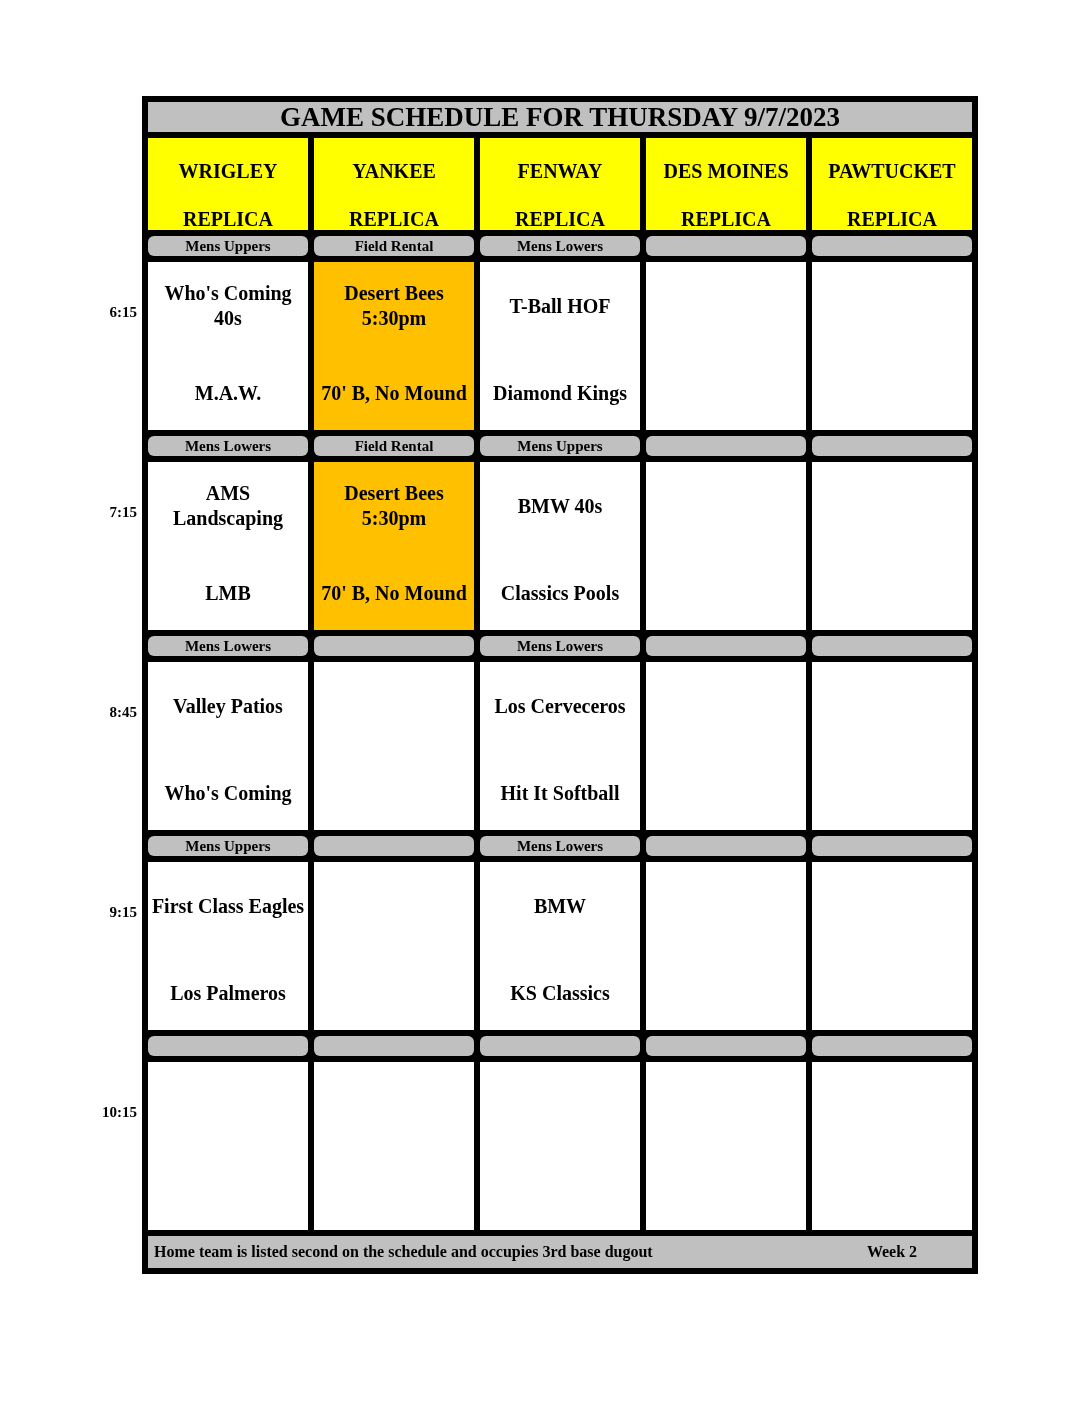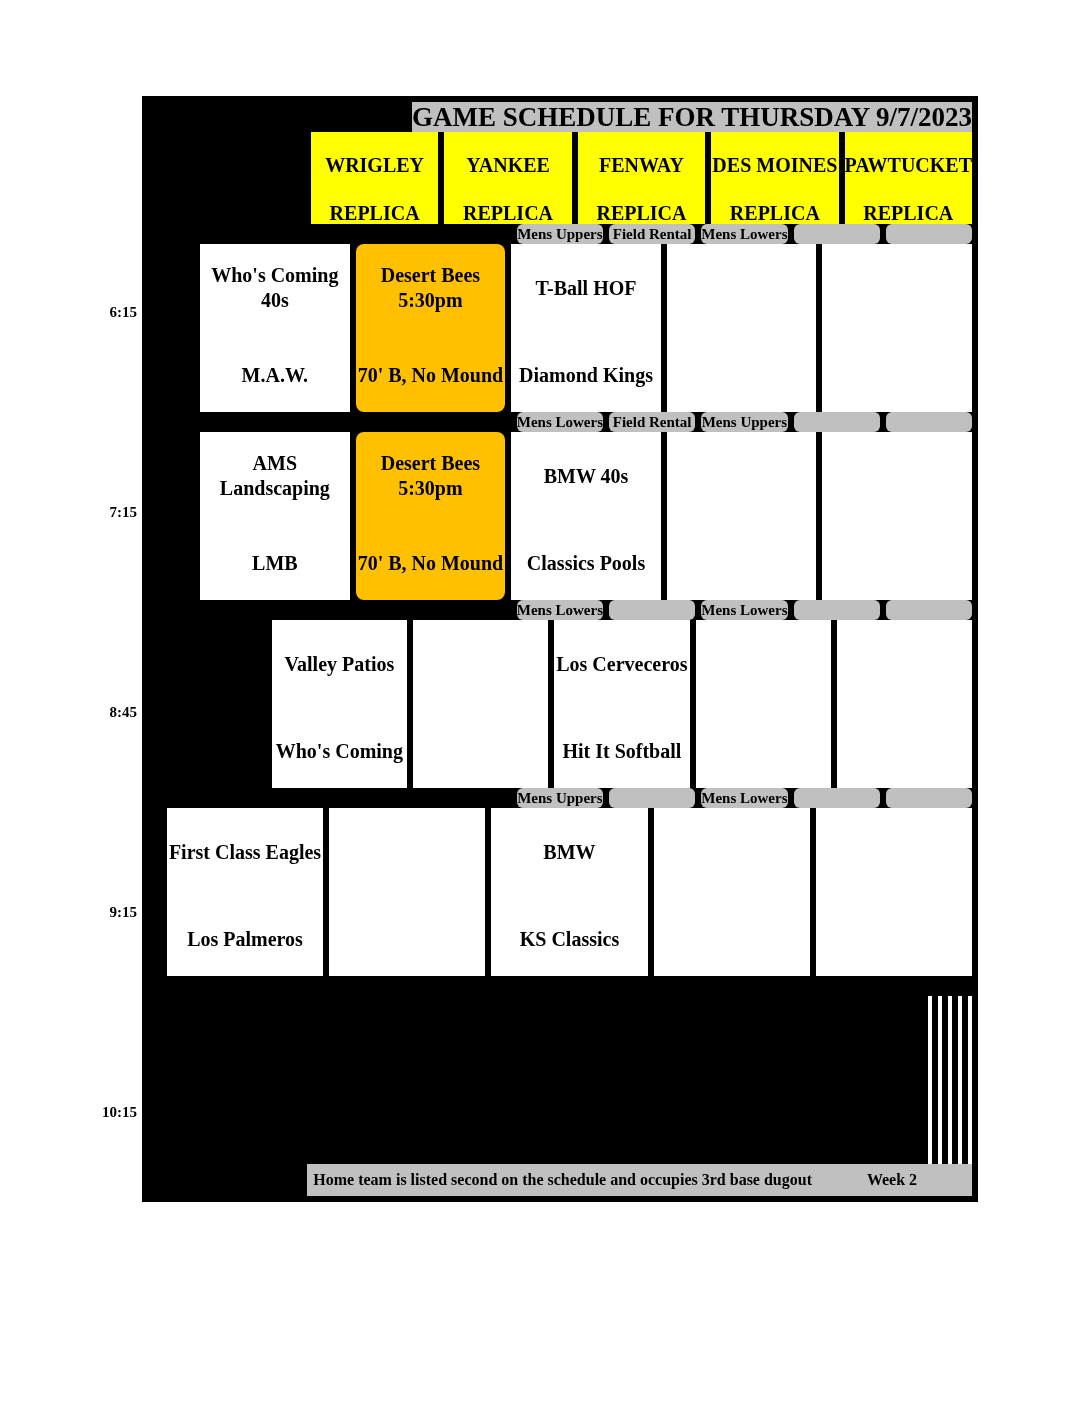--- a/index.html
+++ b/index.html
@@ -23,21 +23,21 @@
 
   
   .schedule {
     position: absolute;
     left: 142px; top: 96px;
     width: 824px;
     background: #000;
     border: 6px solid #000;
     display: flex;
     flex-direction: column;
-    align-items: flex-end;
+    gap: 6px;
   }
   .grid-row {
     display: grid;
     grid-template-columns: repeat(5, 1fr);
     gap: 6px;
   }
   .title-cell {
     height: 30px;
     background: #C0C0C0;
     text-align: center;
@@ -67,21 +67,21 @@
     background: #ffffff;
     display: flex;
     flex-direction: column;
     align-items: center;
     text-align: center;
     font-size: 20px;
     line-height: 25px;
     box-sizing: border-box;
     padding: 0 2px;
   }
-  .game-cell.highlight { background: #FFC000; border-radius: 8px; }
+  .game-cell.highlight { background: #FFC000; }
   .team { white-space: pre-line; }
   .team.away {
     margin-top: 18px;
     height: 52px;
     display: flex;
     align-items: center;
     justify-content: center;
   }
   .team.home { margin-top: auto; margin-bottom: 24px; }
   .footer-cell {

